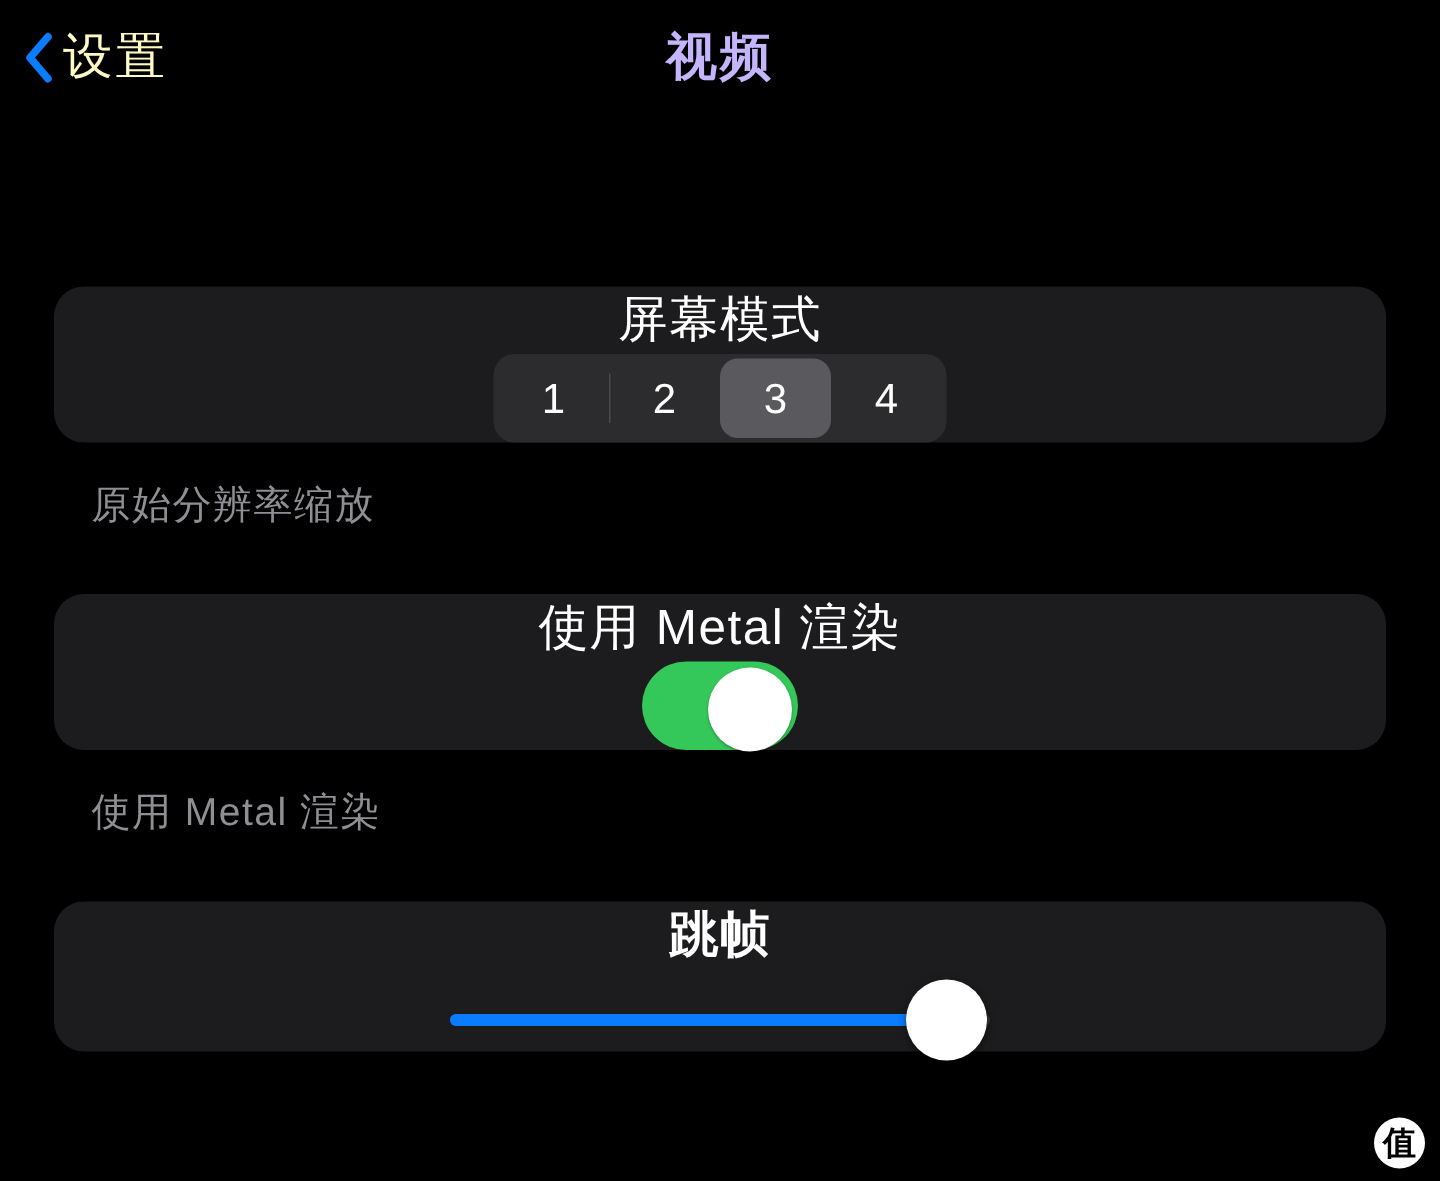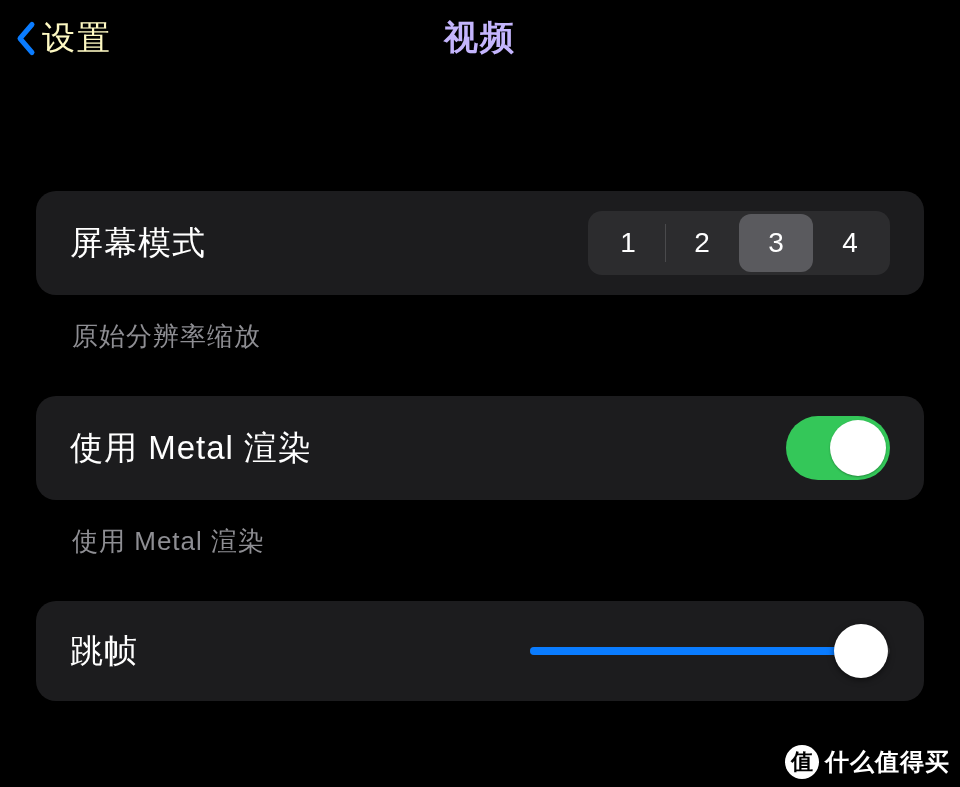--- a/index.html
+++ b/index.html
@@ -59,36 +59,37 @@
     }
     .group { margin-bottom: 42px; }
 
     .row {
       background: #1c1c1e;
       border-radius: 20px;
       padding: 0 34px;
       display: flex;
       align-items: center;
       justify-content: space-between;
+      flex-direction: column;
     }
     .row-screen { height: 104px; }
     .row-metal  { height: 104px; }
-    .row-frame  { height: 100px; }
+    .row-frame  { height: 100px; font-weight: bold; }
 
     .row-label {
       font-size: 33px;
       letter-spacing: 1px;
       color: #fff;
     }
 
     .footnote {
       font-size: 26px;
       color: #8e8e93;
       margin-top: 24px;
-      margin-left: 36px;
+      margin-left: 25px;
       letter-spacing: 1px;
     }
 
     
     .segmented {
       display: flex;
       align-items: center;
       background: #2c2c2e;
       border-radius: 14px;
       height: 64px;
@@ -257,14 +258,13 @@
         </div>
         <div class="thumb"></div>
       </div>
     </div>
   </div>
 
 </div>
 
 <div class="watermark">
   <div class="wm-badge">值</div>
-  <div class="wm-text">什么值得买</div>
 </div>
 
 </body></html>

